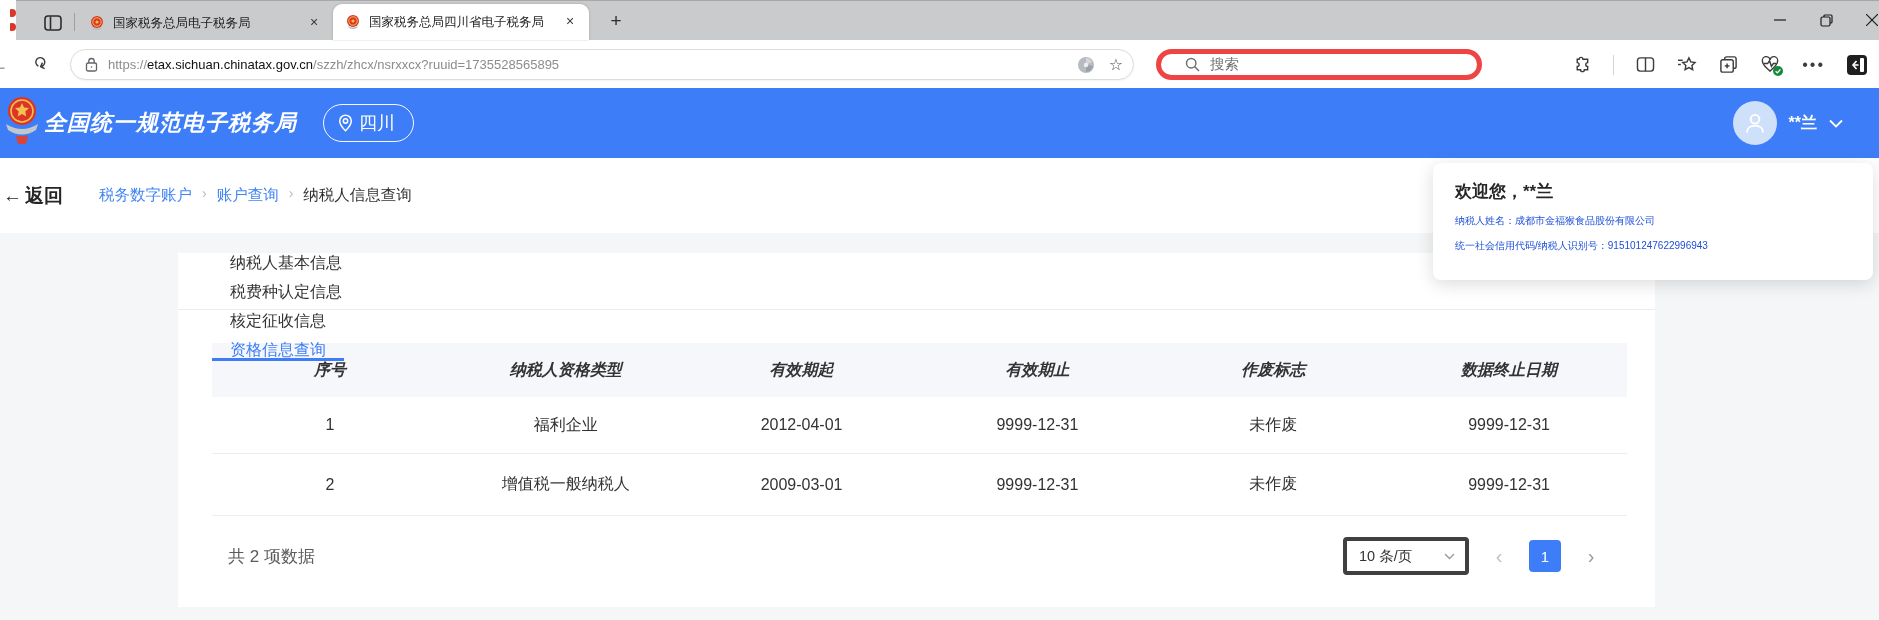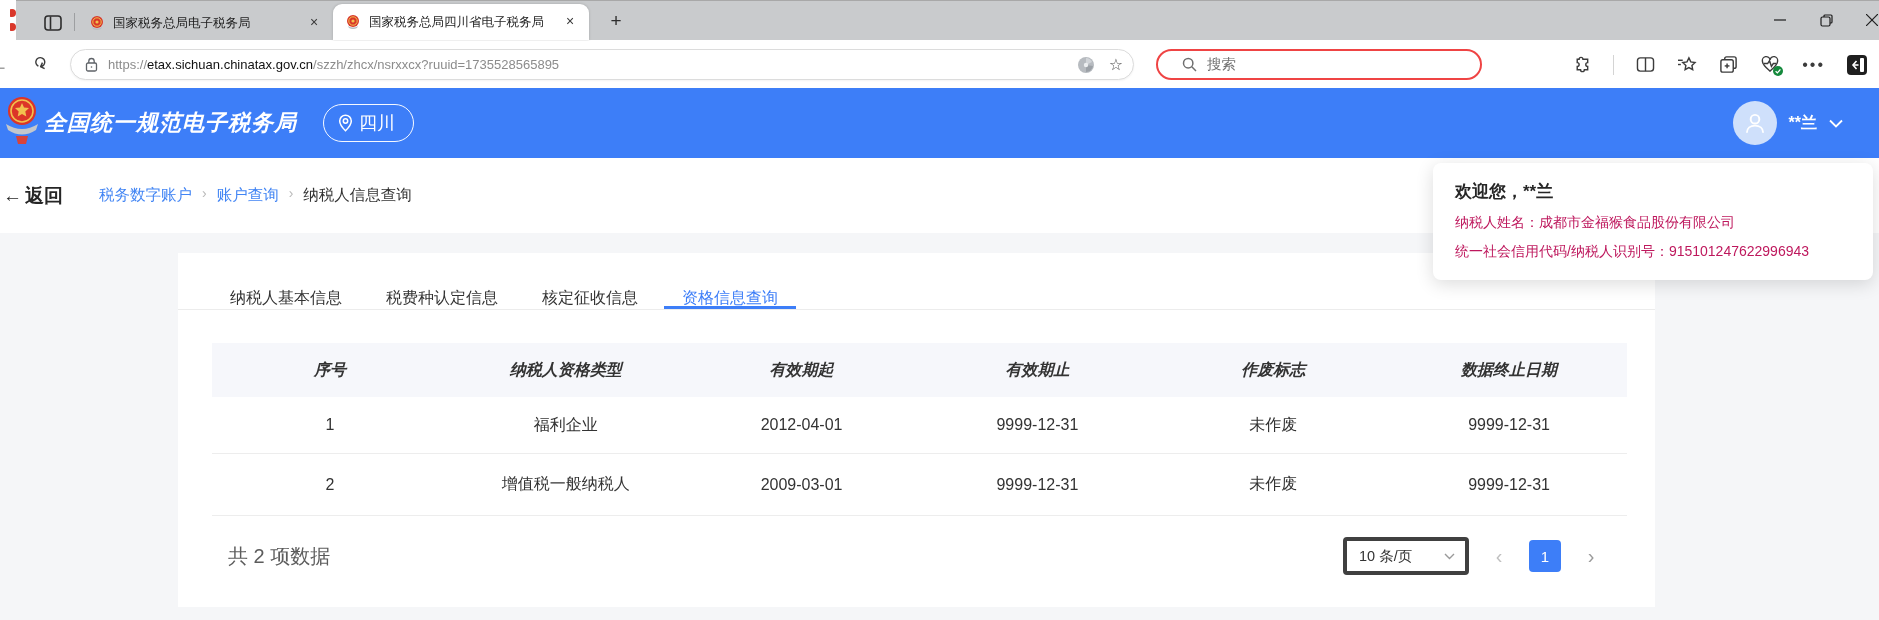--- a/index.html
+++ b/index.html
@@ -24,21 +24,21 @@
 
   
   .toolbar { position:absolute; left:0; top:41px; width:1879px; height:47px; background:#fff; display:flex; align-items:center; }
   .nav-back { position:absolute; left:-10px; top:14px; font-size:18px; color:#474747; }
   .nav-refresh { position:absolute; left:33px; top:12px; font-size:17px; color:#3c3c3c; transform:rotate(70deg); }
   .url-pill { position:absolute; left:70px; top:8px; width:1064px; height:31px; border:1px solid #dcdcdc; border-radius:16px; background:#fff; display:flex; align-items:center; padding:0 10px 0 14px; box-shadow:0 1px 2px rgba(0,0,0,.05); }
   .url-text { font-size:13px; margin-left:10px; white-space:nowrap; overflow:hidden; flex:1; }
   .url-text .dim { color:#8c8c8c; } .url-text .dom { color:#111; }
   .pill-right { display:flex; align-items:center; gap:14px; margin-left:8px; }
   .star-ico { font-size:16px; color:#555; }
-  .search-pill { position:absolute; left:1156px; top:8px; width:326px; height:31px; border:2px solid #ef4444; border-radius:16px; background:#fff; display:flex; align-items:center; padding:0 14px; color:#6f6f6f; }
+  .search-pill { position:absolute; left:1156px; top:8px; width:326px; height:31px; border:5px solid #ef4444; border-radius:16px; background:#fff; display:flex; align-items:center; padding:0 14px; color:#6f6f6f; }
   .search-pill span { font-size:14.5px; margin-left:10px; color:#6f6f6f; }
   .tb-icons { position:absolute; right:12px; top:8px; height:31px; display:flex; align-items:center; gap:22px; }
   .tb-sep { width:1px; height:20px; background:#d4d4d4; }
   .dots { font-size:16px; color:#3c3c3c; letter-spacing:2px; }
 
   
   .site-header { position:absolute; left:0; top:88px; width:1879px; height:70px; background:#3d7ef8; display:flex; align-items:center; }
   .emblem { position:absolute; left:3px; top:6px; }
   .site-title { margin-left:44px; color:#fff; font-size:22px; font-weight:700; letter-spacing:1px;font-style:italic; }
   .region-pill { margin-left:26px; height:38px; border:1.5px solid rgba(255,255,255,.95); border-radius:20px; display:flex; align-items:center; padding:0 18px 0 14px; color:#fff; font-size:18px; gap:6px; }
@@ -50,43 +50,43 @@
   .crumb-row { position:absolute; left:0; top:158px; width:1879px; height:75px; background:#fff; display:flex; align-items:center; }
   .back-btn { margin-left:3px; font-size:19px; color:#262626; font-weight:600; display:flex; align-items:center; gap:3px; }
   .crumbs { margin-left:36px; display:flex; gap:10px; font-size:15.5px; }
   .crumb-link { color:#4285f4; }
   .crumb-sep { color:#b9b9b9; font-size:14px; }
   .crumb-cur { color:#333; }
 
   
   .page-body { position:absolute; left:0; top:233px; width:1879px; height:387px; background:#f5f6f8; }
   .card { position:absolute; left:178px; top:20px; width:1477px; height:354px; background:#fff; }
-  .ptabs { display:flex; align-items:flex-end; height:57px; padding:0 34px; gap:8px; border-bottom:1px solid #ececec; }
+  .ptabs { display:flex; align-items:flex-start; height:57px; padding:0 34px; gap:8px; border-bottom:1px solid #ececec;flex-direction:column; }
   .ptab { padding:0 18px; font-size:16px; color:#333; display:flex; align-items:center; }
   .ptab.active { color:#3d7ef8; box-shadow:inset 0 -3px 0 #3d7ef8; }
 
   .tbl { margin:33px 28px 0 34px; width:1415px; }
   .trow { display:flex; }
   .trow > div { flex:1 1 0; text-align:center; font-size:16px; color:#333; display:flex; align-items:center; justify-content:center; }
   .thead { background:#f6f7fb; height:54px; }
   .thead > div { font-weight:700;font-style:italic; }
   .tr1 { height:57px; border-bottom:1px solid #ededed; }
   .tr2 { height:62px; border-bottom:1px solid #ededed; }
 
   .tfoot { display:flex; align-items:center; margin-top:21px; padding:0 56px 0 50px; }
-  .total-txt { font-size:20px; color:#5c5c5c; }
+  .total-txt { font-size:17px; color:#5c5c5c; }
   .pager { margin-left:auto; display:flex; align-items:center; gap:22px; }
   .psize { width:126px; height:38px; border:4px solid #404040; border-radius:4px; display:flex; align-items:center; justify-content:space-between; padding:0 10px 0 12px; font-size:14.5px; color:#333; background:#fff; }
   .pchev { font-size:20px; color:#bfbfbf; width:16px; text-align:center; }
   .pnum { width:32px; height:32px; background:#3d7ef8; color:#fff; border-radius:4px; font-size:15px; display:flex; align-items:center; justify-content:center; }
 
   
   .popup { position:absolute; left:1433px; top:163px; width:440px; height:117px; background:#fff; border-radius:8px; box-shadow:0 4px 18px rgba(0,0,0,.14); padding:17px 22px; z-index:50; }
   .popup h3 { font-size:17px; color:#262626; font-weight:700; }
-  .popup .pl { margin-top:11px; font-size:14px; color:#be185d; white-space:nowrap; }
+  .popup .pl { margin-top:11px; font-size:10px; color:#1d4ed8; white-space:nowrap; }
 
   svg { display:block; }
 </style>
 </head>
 <body>
 
 <div class="screen">
 
   <div class="tabstrip">
     <div class="cutoff-favicon">

